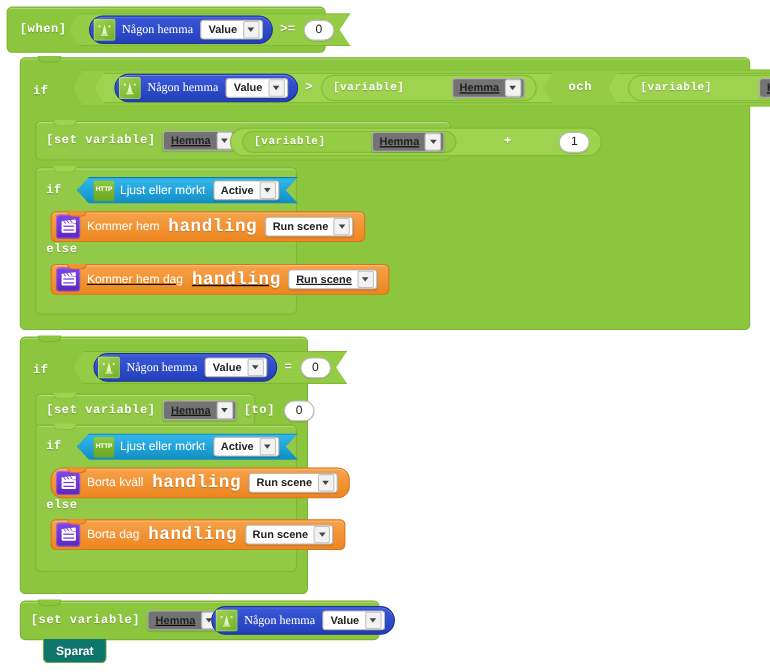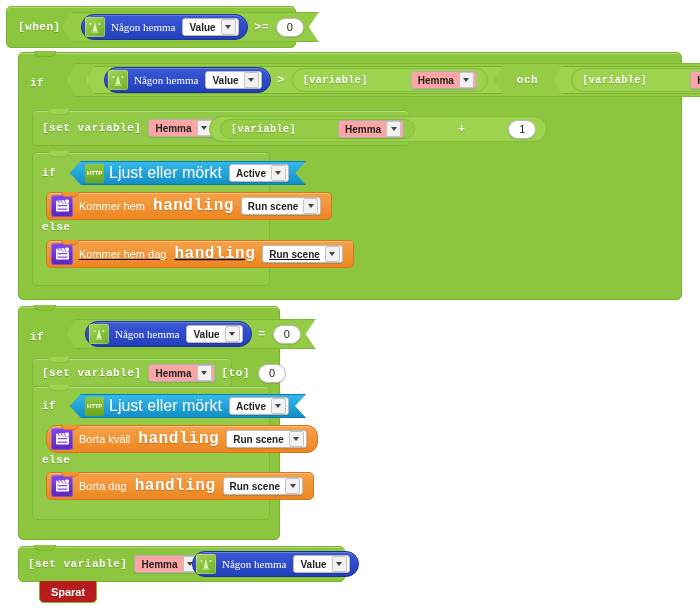--- a/index.html
+++ b/index.html
@@ -81,21 +81,21 @@
   
   .cyan{
     position:relative;display:inline-flex;align-items:center;height:24px;
     background:#1fa8e0;
     background-image:linear-gradient(#35b8ec,#128fc6);
     border:1px solid #0d7dae;
     box-sizing:border-box;
     clip-path:polygon(11px 0,100% 0,calc(100% - 11px) 50%,100% 100%,11px 100%,0 50%);
     padding:0 16px 0 14px;
   }
-  .cyan .lbl{font-size:16px;color:#fff;margin:0 7px 0 5px;white-space:nowrap;}
+  .cyan .lbl{font-size:11px;color:#fff;margin:0 7px 0 5px;white-space:nowrap;}
   .http-ico{
     width:19px;height:19px;border-radius:2px;flex:none;
     background:#79b72e;background-image:linear-gradient(#8fc93f,#6aa522);
     display:flex;align-items:center;justify-content:center;
     font-family:"Liberation Sans",sans-serif;
     font-size:6px;font-weight:bold;color:#ffffff;letter-spacing:-.2px;
   }
 
   
   .orange{
@@ -122,21 +122,21 @@
     border-radius:0 0 5px 5px;box-sizing:border-box;
   }
 
   
   .field{
     display:inline-flex;align-items:center;height:18px;
     background:#ffffff;border:1px solid #b9b9b9;border-radius:3px;
     padding:0 2px 0 6px;box-sizing:border-box;
     box-shadow:0 1px 1px rgba(0,0,0,.12);
   }
-  .field.grey{background:#fca5a5;border-color:#b0b0b0;}
+  .field.grey{background:#737373;border-color:#b0b0b0;text-decoration:underline;}
   .field .t{
     font-size:10px;color:#222;font-weight:bold;white-space:nowrap;
     font-family:"Liberation Sans",sans-serif;
   }
   .field .caret{
     width:13px;height:14px;margin-left:5px;flex:none;
     background:#f2f2f2;border:1px solid #c3c3c3;border-radius:2px;
     display:flex;align-items:center;justify-content:center;
   }
   .caret i{
@@ -149,21 +149,21 @@
     display:inline-flex;align-items:center;justify-content:center;
     min-width:28px;height:19px;background:#fff;border:1px solid #b9b9b9;
     border-radius:10px;padding:0 7px;box-sizing:border-box;
     font-size:11px;color:#222;box-shadow:0 1px 1px rgba(0,0,0,.12);
   }
 
   .op{margin:0 7px;}
 
   
   .footer-tab{
-    position:absolute;background:#b91c1c;border:1px solid #7ab32e;
+    position:absolute;background:#0f766e;border:1px solid #7ab32e;
     border-top:none;border-radius:0 0 5px 5px;box-sizing:border-box;
     display:flex;align-items:center;justify-content:center;
   }
   .footer-tab span{
     font-size:11px;font-weight:bold;color:#ffffff;
     text-shadow:0 1px 1px rgba(0,0,0,.22);
   }
 </style>
 </head>
 <body>

